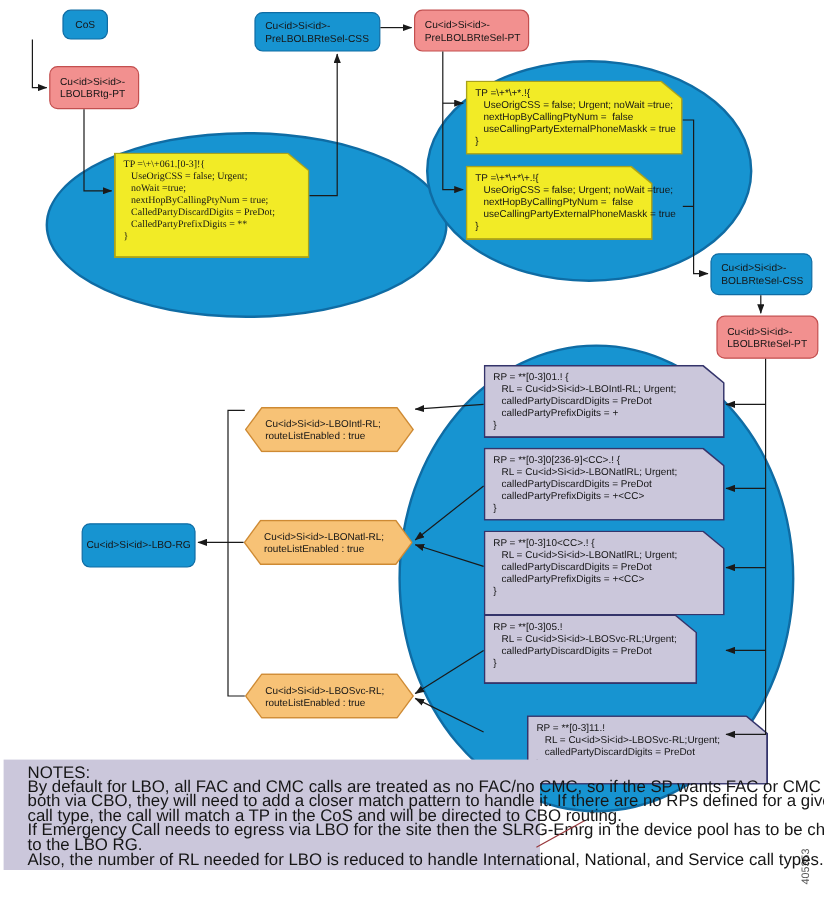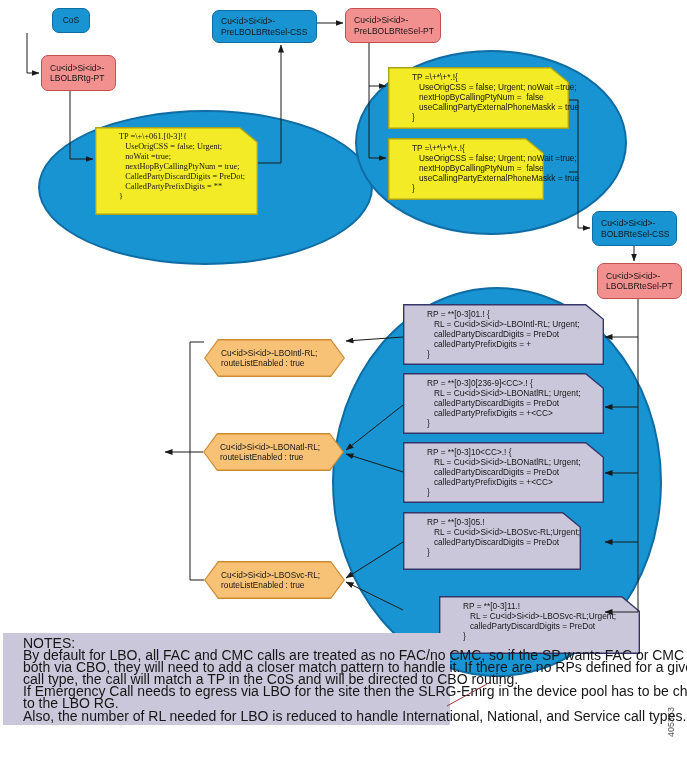--- a/index.html
+++ b/index.html
@@ -19,21 +19,21 @@
     font-size:8.5px;line-height:10.5px;white-space:pre;
     padding-left:8px;
   }
   .rbox.center{justify-content:center;padding-left:0;}
   .blue{background:var(--blue_fill,#1794D1);border:1.5px solid var(--blue_stroke,#0F6CA4);}
   .pink{background:var(--pink_fill,#F2908F);border:1.5px solid var(--pink_stroke,#C34F4F);}
   .notch,.hex{position:absolute;z-index:10;}
   .layer{position:absolute;}
   .notch .b{inset:0;background:var(--s);clip-path:polygon(0 0,calc(100% - 18px) 0,100% 15px,100% 100%,0 100%);}
   .notch .f{inset:1.4px;background:var(--f);clip-path:polygon(0 0,calc(100% - 17px) 0,100% 14px,100% 100%,0 100%);}
-  .notch .t{inset:0;padding:5px 4px 4px 24px;font-size:8.3px;line-height:10px;white-space:pre;}
+  .notch .t{inset:0;padding:5px 4px 4px 8px;font-size:8.3px;line-height:10px;white-space:pre;}
   .hex .b{inset:0;background:var(--s);clip-path:polygon(14px 0,calc(100% - 14px) 0,100% 50%,calc(100% - 14px) 100%,14px 100%,0 50%);}
   .hex .f{inset:1.4px;background:var(--f);clip-path:polygon(13px 0,calc(100% - 13px) 0,100% 50%,calc(100% - 13px) 100%,13px 100%,0 50%);}
   .hex .t{inset:0;display:flex;flex-direction:column;justify-content:center;padding-left:17px;font-size:8.3px;line-height:10.5px;white-space:pre;}
   #schema-title{position:absolute;left:14px;top:283px;z-index:5;font-size:15.5px;color:#3b3b3b;letter-spacing:.3px;}
   #notes-box{
     position:absolute;left:3px;top:633px;width:447px;height:92px;z-index:10;box-sizing:border-box;
     background:var(--lav_fill,#CBC7DB);padding:4px 20px;font-size:14px;line-height:12.1px;white-space:pre;
   }
   #figure-number{
     position:absolute;left:652px;top:716px;width:40px;height:12px;z-index:5;
@@ -71,20 +71,23 @@
 PreLBOLBRteSel-PT</span>
   </div>
   <div class="rbox blue" style="left:592px;top:211px;width:85px;height:35px;">
     <span>Cu&lt;id&gt;Si&lt;id&gt;-
 BOLBRteSel-CSS</span>
   </div>
   <div class="rbox pink" style="left:597px;top:263px;width:85px;height:36px;">
     <span>Cu&lt;id&gt;Si&lt;id&gt;-
 LBOLBRteSel-PT</span>
   </div>
+  <div class="rbox blue center" style="left:68px;top:436px;width:95px;height:37px;">
+    <span>Cu&lt;id&gt;Si&lt;id&gt;-LBO-RG</span>
+  </div>
 
   <div class="notch" style="left:95px;top:127px;width:163px;height:88px;font-family:Liberation Serif, serif;--f:var(--yellow_fill,#F2EB26);--s:var(--yellow_stroke,#A9A21B);">
     <div class="layer b"></div>
     <div class="layer f"></div>
     <div class="layer t">TP =\+\+061.[0-3]!{
    UseOrigCSS = false; Urgent;
    noWait =true;
    nextHopByCallingPtyNum = true;
    CalledPartyDiscardDigits = PreDot;
    CalledPartyPrefixDigits = **
@@ -120,21 +123,21 @@
   </div>
   <div class="notch" style="left:403px;top:373px;width:201px;height:61px;--f:var(--lav_fill,#CBC7DB);--s:var(--lav_stroke,#34346B);">
     <div class="layer b"></div>
     <div class="layer f"></div>
     <div class="layer t">RP = **[0-3]0[236-9]&lt;CC&gt;.! {
    RL = Cu&lt;id&gt;Si&lt;id&gt;-LBONatlRL; Urgent;
    calledPartyDiscardDigits = PreDot
    calledPartyPrefixDigits = +&lt;CC&gt;
 }</div>
   </div>
-  <div class="notch" style="left:403px;top:442px;width:201px;height:61px;--f:var(--lav_fill,#CBC7DB);--s:var(--lav_stroke,#34346B);">
+  <div class="notch" style="left:403px;top:442px;width:201px;height:71px;--f:var(--lav_fill,#CBC7DB);--s:var(--lav_stroke,#34346B);">
     <div class="layer b"></div>
     <div class="layer f"></div>
     <div class="layer t">RP = **[0-3]10&lt;CC&gt;.! {
    RL = Cu&lt;id&gt;Si&lt;id&gt;-LBONatlRL; Urgent;
    calledPartyDiscardDigits = PreDot
    calledPartyPrefixDigits = +&lt;CC&gt;
 }</div>
   </div>
   <div class="notch" style="left:403px;top:512px;width:178px;height:58px;--f:var(--lav_fill,#CBC7DB);--s:var(--lav_stroke,#34346B);">
     <div class="layer b"></div>

